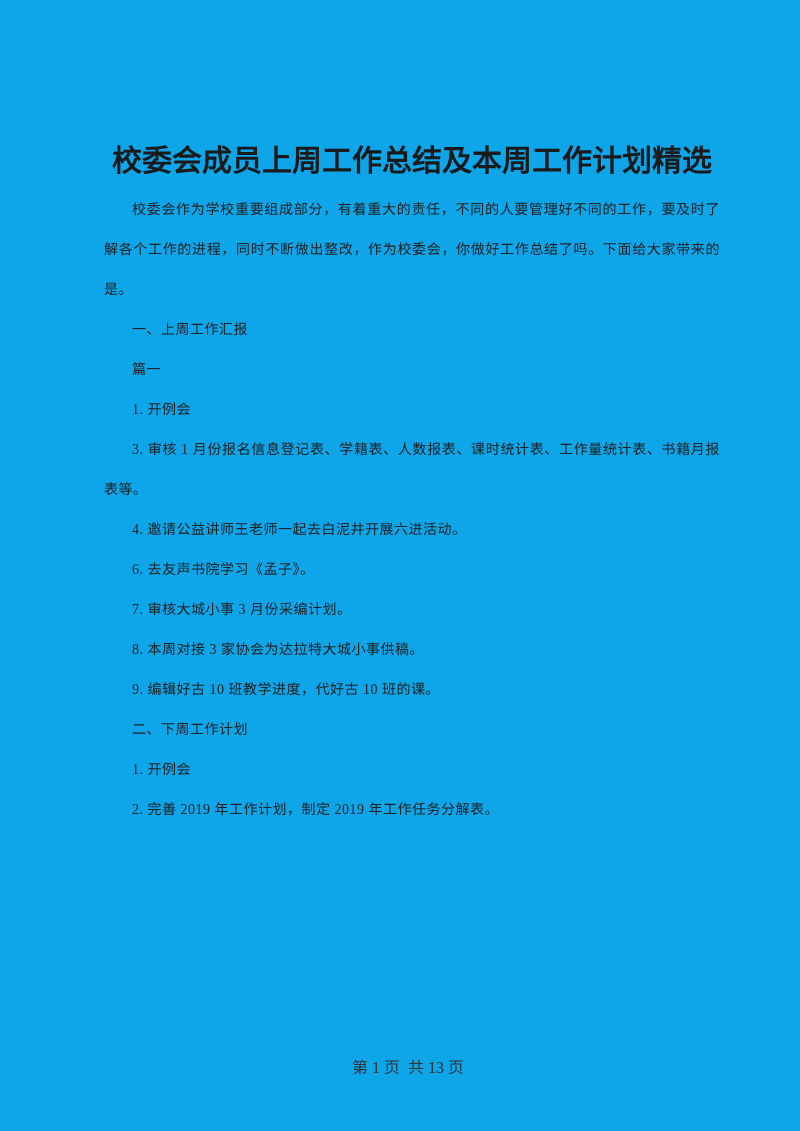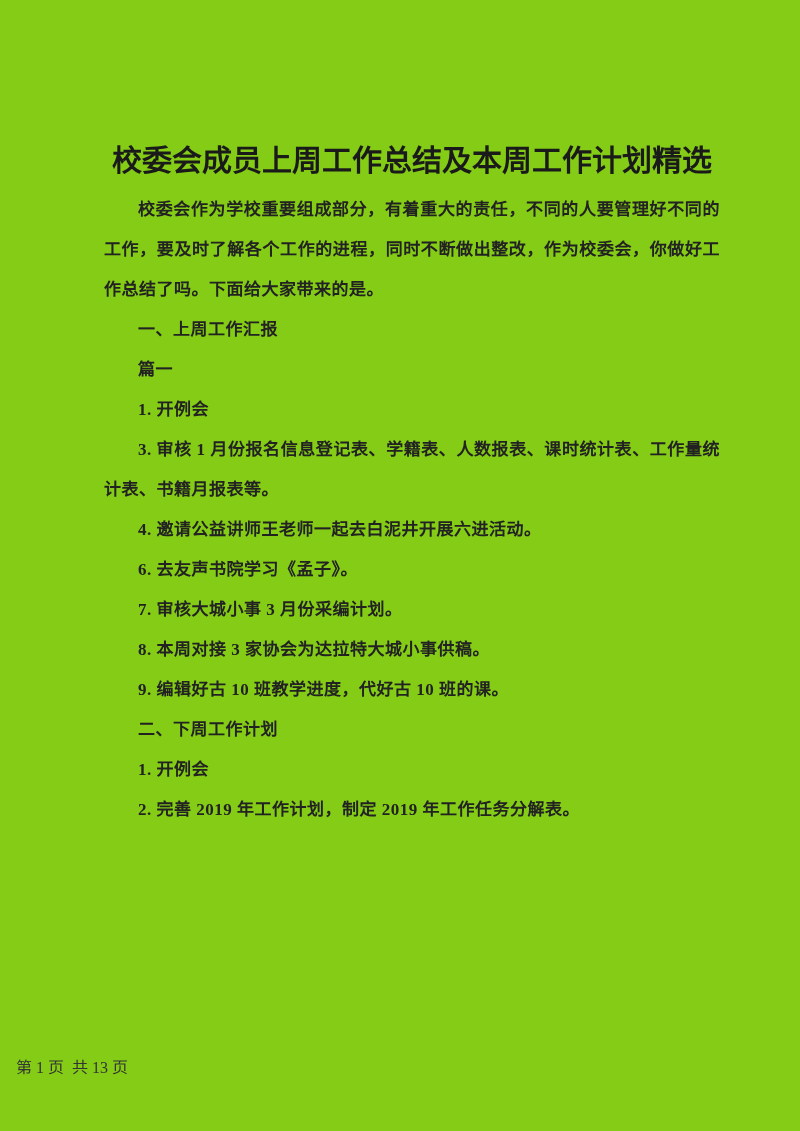--- a/index.html
+++ b/index.html
@@ -4,21 +4,21 @@
 <style>
   html, body {
     margin: 0;
     padding: 0;
     background: #ffffff;
   }
   .page {
     position: relative;
     width: 800px;
     height: 1131px;
-    background: #84cc16;
+    background: #0ea5e9;
     overflow: hidden;
     font-family: "Liberation Serif", "DejaVu Serif", serif;
   }
   .content {
     position: absolute;
     top: 136px;
     left: 104px;
     width: 616px;
   }
   .doc-title {
@@ -28,34 +28,33 @@
     text-align: center;
     line-height: 50px;
     margin: 0 0 4px 0;
   }
   .doc-title .title-line {
     display: block;
   }
   .body-text p {
     margin: 0;
     padding: 0;
-    font-size: 17px;
+    font-size: 14px;
     line-height: 40px;
     color: #222222;
     text-indent: 2em;
     text-align: justify;
     letter-spacing: 0.5px;
-    font-weight: bold;
   }
   .page-footer {
     position: absolute;
     top: 1036px;
     left: 0;
     width: 100%;
-    text-align: left;
+    text-align: center;
     font-size: 16px;
     color: #333333;
     white-space: pre;
   }
 </style>
 </head>
 <body>
 
 <div class="page">
   <div class="content">

